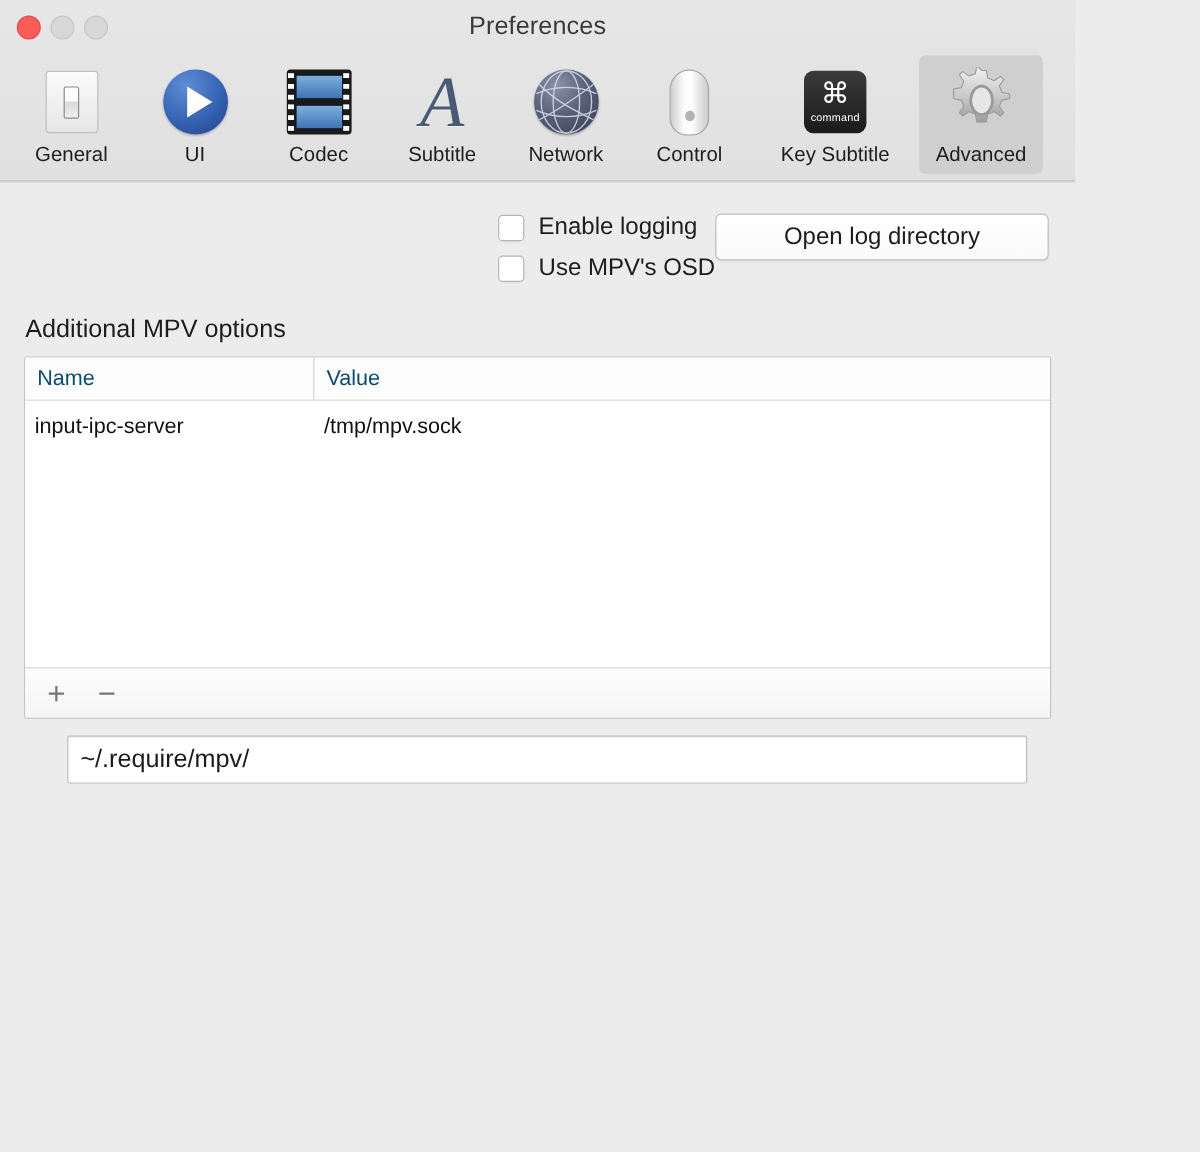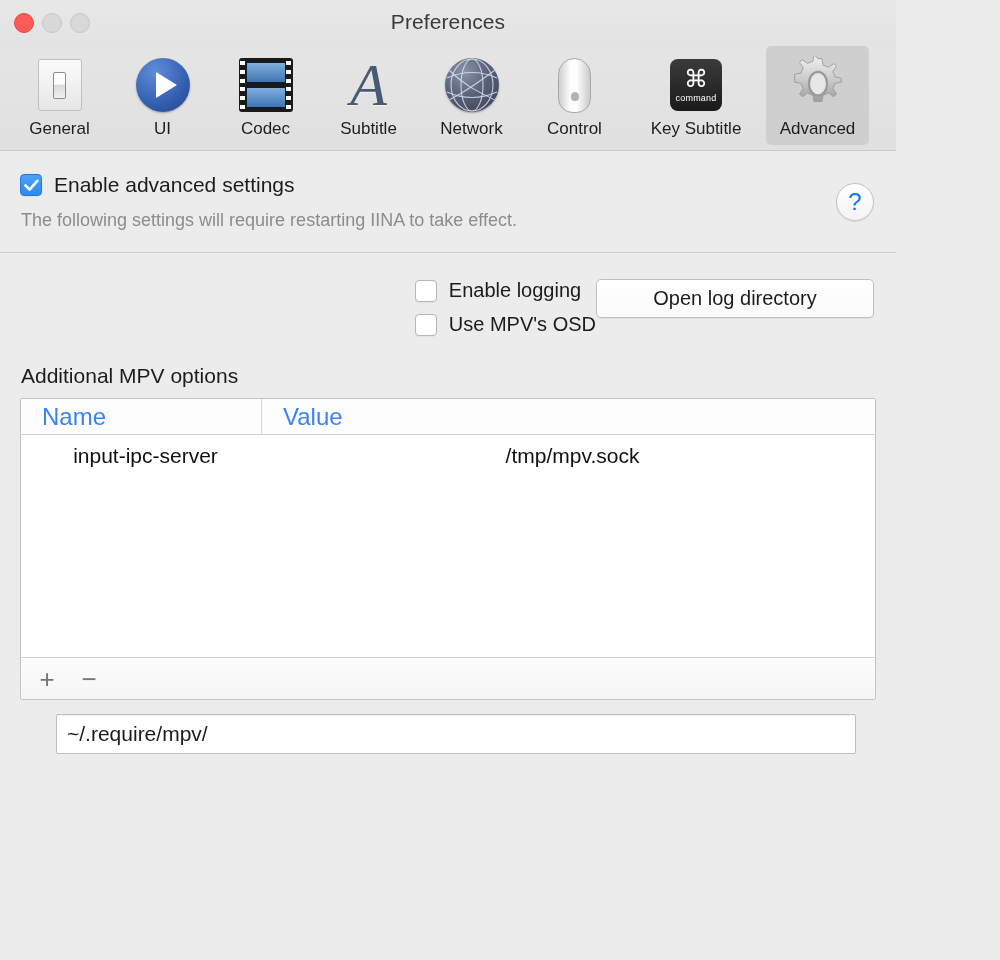--- a/index.html
+++ b/index.html
@@ -271,32 +271,32 @@
     overflow: hidden;
   }
   .t-head {
     display: flex;
     height: 36px;
     align-items: center;
     border-bottom: 1px solid #d5d5d5;
     background: #fdfdfd;
   }
   .t-head .th {
-    font-size: 24px;
-    color: #3b82f6;
-    padding-left: 21px;
+    font-size: 18px;
+    color: #0c4a6e;
+    padding-left: 10px;
     height: 100%;
     display: flex; align-items: center;
   }
   .th.col-name  { width: 241px; border-right: 1px solid #d5d5d5; }
   .th.col-value { flex: 1; }
 
   .t-body { height: 222px; background: #fff; }
   .t-row { display: flex; height: 42px; align-items: center; }
-  .t-row .td { font-size: 21px; color: #111; padding-left: 8px; text-align: center; }
+  .t-row .td { font-size: 18px; color: #111; padding-left: 8px; }
   .td.col-name  { width: 241px; }
   .td.col-value { flex: 1; }
 
   .t-foot {
     height: 42px;
     background: linear-gradient(to bottom, #fdfdfd, #f5f5f5);
     border-top: 1px solid #d5d5d5;
     display: flex; align-items: center;
     padding-left: 12px;
     gap: 14px;
@@ -449,35 +449,20 @@
           <ellipse cx="32" cy="30.5" rx="10" ry="13" fill="#e7e7e7" stroke="#9a9a9a" stroke-width="2.5"></ellipse>
         </svg>
       </div>
       <div class="tb-label">Advanced</div>
     </div>
 
   </div>
 
   <div class="content">
 
-    <div class="adv-section">
-      <div class="row">
-        <span class="chk checked">
-          <svg width="15" height="13" viewBox="0 0 15 13">
-            <path d="M1.5 6.5 L5.6 10.6 L13.3 1.8" stroke="#ffffff" stroke-width="2.6" fill="none" stroke-linecap="round" stroke-linejoin="round"></path>
-          </svg>
-        </span>
-        <span class="chk-label">Enable advanced settings</span>
-      </div>
-      <div class="hint">The following settings will require restarting IINA to take effect.</div>
-
-      <div class="help-btn">
-        <span>?</span>
-      </div>
-    </div>
 
     <div class="divider"></div>
 
     <div class="panel">
 
       <div style="display:flex; align-items:flex-start; justify-content:flex-end;">
         <div class="checks">
           <div class="row">
             <span class="chk">
               

